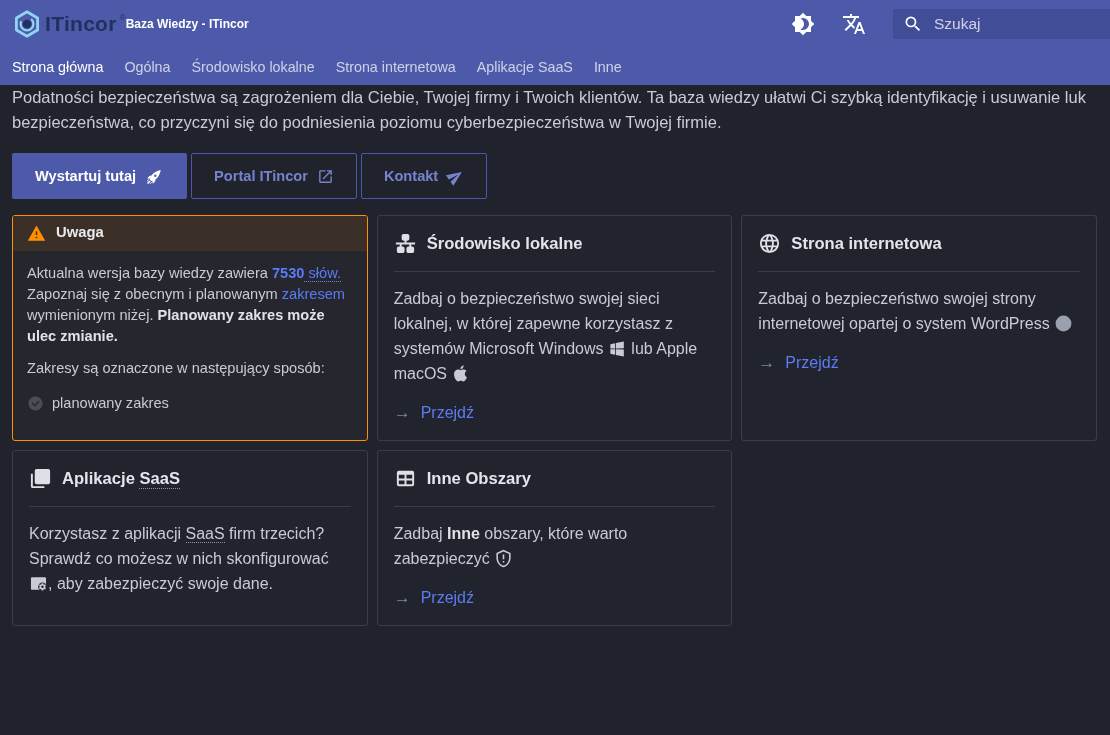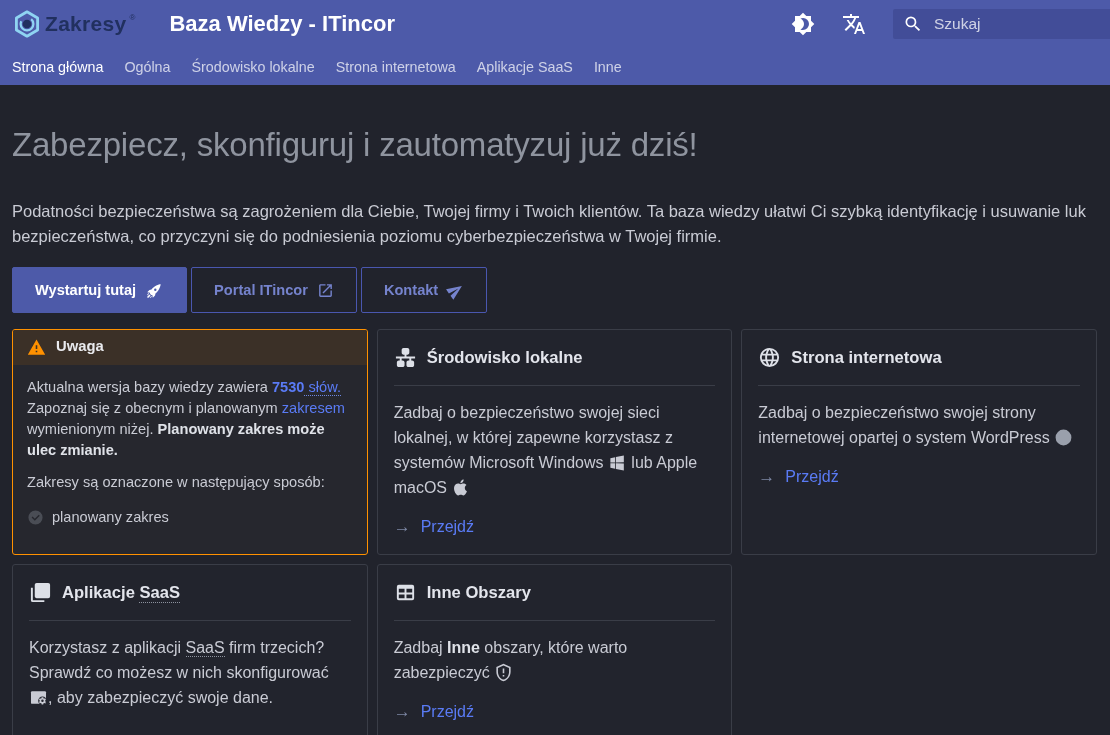--- a/index.html
+++ b/index.html
@@ -12,21 +12,21 @@
   }
   
   .md-header {
     background:#4d5aa9; height:48px; display:flex; align-items:center;
     padding:0 0 0 12px; box-shadow:0 1px 3px rgba(0,0,0,.25);
   }
   .logo { display:flex; align-items:center; gap:3px; cursor:pointer; }
   .logo svg { width:30px; height:30px; display:block; }
   .logo-text { font-size:21px; font-weight:700; color:#21305f; letter-spacing:.3px; }
   .logo-reg { font-size:8px; color:#21305f; align-self:flex-start; margin-top:4px; }
-  .header-title { margin-left:34px; font-size:22px; font-weight:700; color:#ffffff; }
+  .header-title { font-size:12px; font-weight:700; color:#ffffff; }
   .header-actions { margin-left:auto; display:flex; align-items:center; }
   .icon-btn { width:24px; height:24px; margin-right:27px; cursor:pointer; background:none; border:none; padding:0; }
   .icon-btn svg { width:24px; height:24px; fill:#ffffff; display:block; }
   .search-box {
     display:flex; align-items:center; gap:9px;
     background:#424d98; height:30px; width:217px; padding:0 10px;
     border-radius:2px 0 0 2px; cursor:text;
   }
   .search-box svg { width:20px; height:20px; fill:#ffffff; flex:0 0 auto; }
   .search-box input {
@@ -92,21 +92,21 @@
 </head>
 <body>
 
 <header class="md-header">
   <div class="logo">
     <svg viewBox="0 0 32 32">
       <path d="M16 3 L27.3 9.5 L27.3 22.5 L16 29 L4.7 22.5 L4.7 9.5 Z" fill="none" stroke="#8fd4f2" stroke-width="3" stroke-linejoin="round"></path>
       <circle cx="16" cy="16" r="6.8" fill="none" stroke="#8fd4f2" stroke-width="2.4" stroke-dasharray="24 12"></circle>
       <circle cx="16" cy="16" r="4.6" fill="#21305f"></circle>
     </svg>
-    <span class="logo-text">Zakresy</span>
+    <span class="logo-text">ITincor</span>
     <span class="logo-reg">®</span>
   </div>
   <div class="header-title">Baza Wiedzy - ITincor</div>
   <div class="header-actions">
     <button class="icon-btn">
       <svg viewBox="0 0 24 24">
           <path d="M12,18C11.11,18 10.26,17.8 9.5,17.45C11.56,16.5 13,14.42 13,12C13,9.58 11.56,7.5 9.5,6.55C10.26,6.2 11.11,6 12,6A6,6 0 0,1 18,12A6,6 0 0,1 12,18M20,8.69V4H15.31L12,0.69L8.69,4H4V8.69L0.69,12L4,15.31V20H8.69L12,23.31L15.31,20H20V15.31L23.31,12L20,8.69Z"></path>
         </svg>
     </button>
     <button class="icon-btn">
@@ -126,21 +126,20 @@
 <nav class="md-tabs">
   <span class="tab active">Strona główna</span>
   <span class="tab">Ogólna</span>
   <span class="tab">Środowisko lokalne</span>
   <span class="tab">Strona internetowa</span>
   <span class="tab">Aplikacje SaaS</span>
   <span class="tab">Inne</span>
 </nav>
 
 <main>
-  <h1>Zabezpiecz, skonfiguruj i zautomatyzuj już dziś!</h1>
   <p class="lead">Podatności bezpieczeństwa są zagrożeniem dla Ciebie, Twojej firmy i Twoich klientów. Ta baza wiedzy ułatwi Ci szybką identyfikację i usuwanie luk bezpieczeństwa, co przyczyni się do podniesienia poziomu cyberbezpieczeństwa w Twojej firmie.</p>
 
   <div class="btn-row">
     <button class="btn btn-primary">
       <span>Wystartuj tutaj</span>
       <svg viewBox="0 0 24 24">
           <path d="M2.81,14.12L5.64,11.29L8.17,10.79C11.39,6.41 17.55,4.22 19.78,4.22C19.78,6.45 17.59,12.61 13.21,15.83L12.71,18.36L9.88,21.19L9.17,17.66C7.76,17.66 7.76,17.66 7.05,16.95C6.34,16.24 6.34,16.24 6.34,14.83L2.81,14.12M5.64,16.95L7.05,18.36L4.39,21.03H2.97V19.61L5.64,16.95M4.22,15.54L5.46,15.71L3,18.16V16.74L4.22,15.54M8.29,18.54L8.46,19.78L7.26,21H5.84L8.29,18.54M13,9.5A1.5,1.5 0 0,0 11.5,11A1.5,1.5 0 0,0 13,12.5A1.5,1.5 0 0,0 14.5,11A1.5,1.5 0 0,0 13,9.5Z"></path>
         </svg>
     </button>
     <button class="btn btn-outline">

